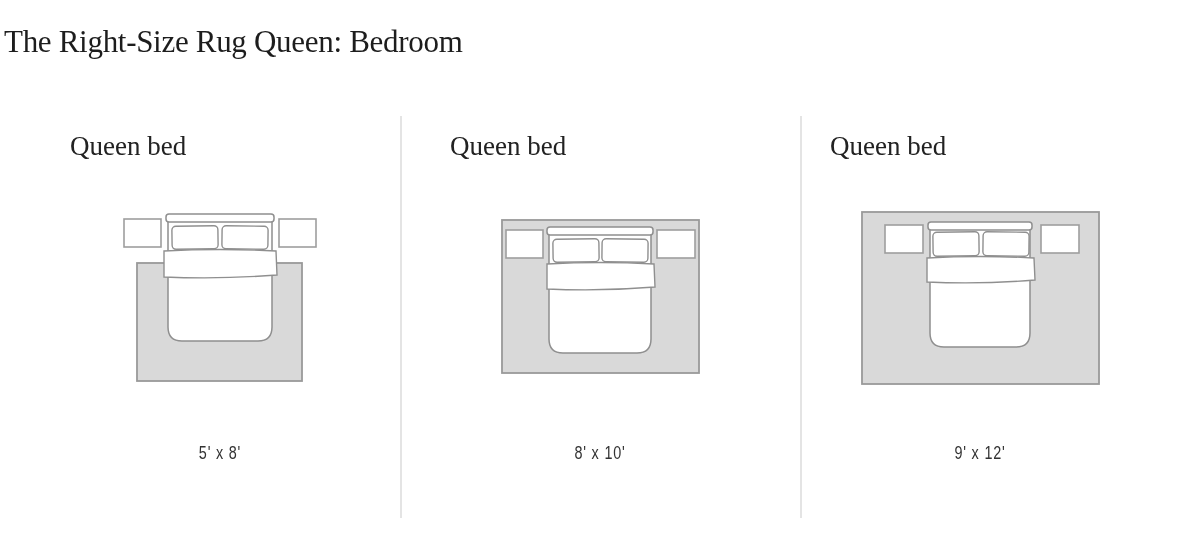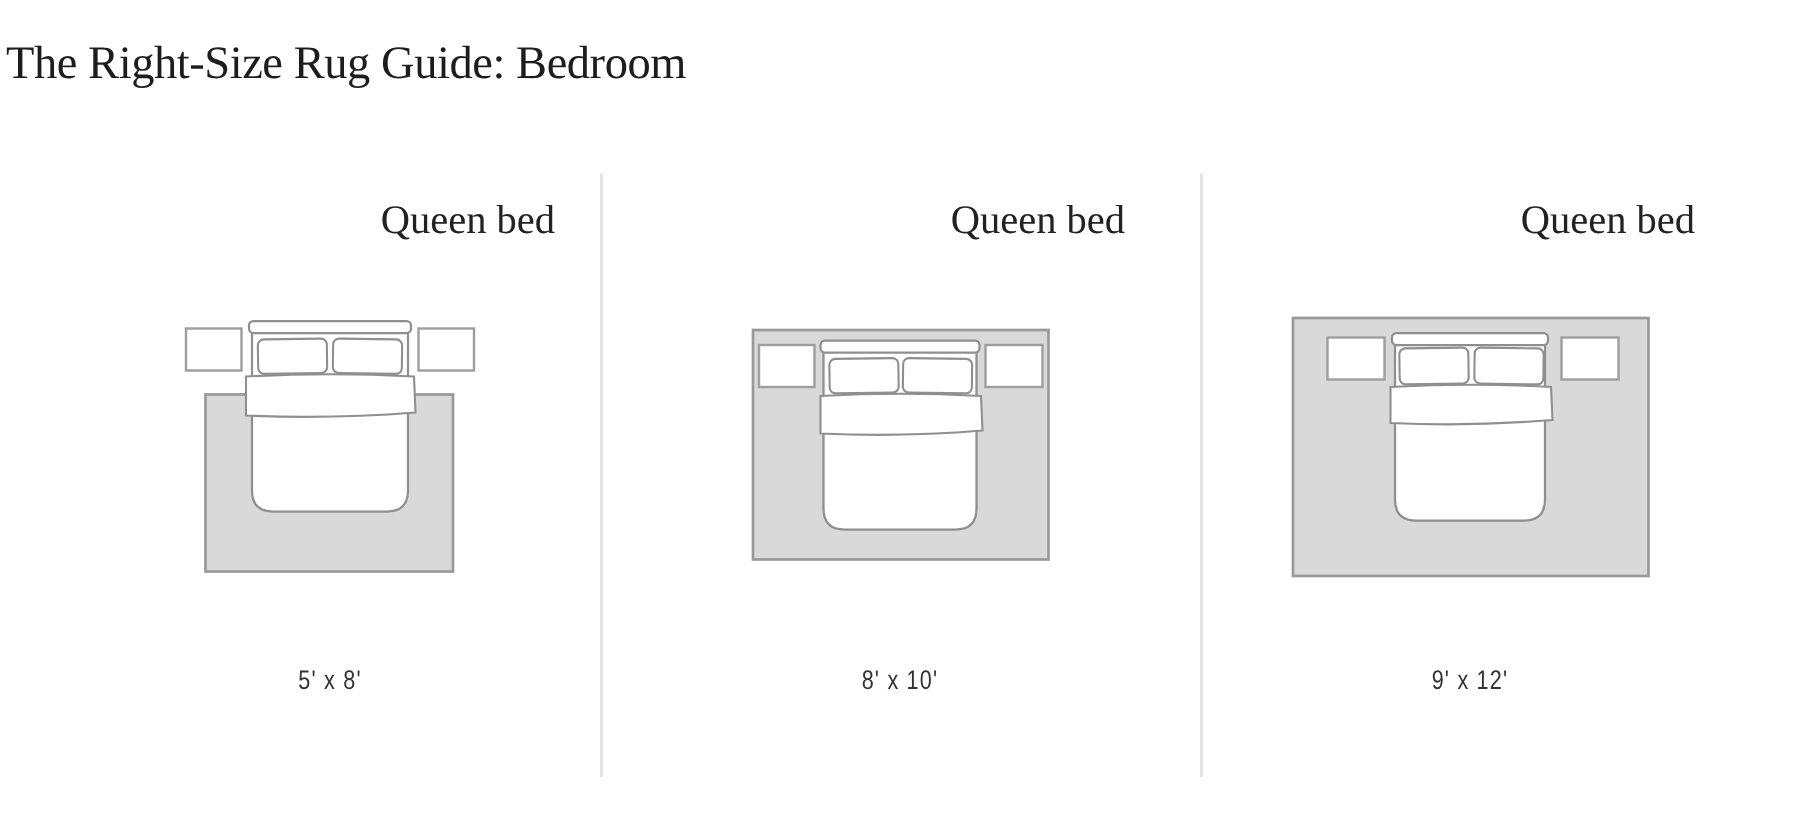--- a/index.html
+++ b/index.html
@@ -39,21 +39,21 @@
     width: 400px;
     height: 547px;
   }
   .panel.p0 { left: 0; }
   .panel.p1 { left: 400px; }
   .panel.p2 { left: 800px; }
   .panel-heading {
     position: absolute;
     top: 131px;
     width: 300px;
-    text-align: right;
+    text-align: left;
     font-size: 27px;
     color: #222222;
     font-family: "Liberation Serif", "DejaVu Serif", serif;
   }
   .panel.p0 .panel-heading { left: 70px; }   
   .panel.p1 .panel-heading { left: 50px; }   
   .panel.p2 .panel-heading { left: 30px; }   
   .diagram-svg {
     position: absolute;
     left: 0;
@@ -73,21 +73,21 @@
     transform: scaleX(0.8);
     transform-origin: center;
   }
   .panel.p0 .size-label { left: 70px; }
   .panel.p1 .size-label { left: 50px; }
   .panel.p2 .size-label { left: 30px; }
 </style>
 </head>
 <body>
 
-<div class="page-title">The Right-Size Rug Guide: Bedroom</div>
+<div class="page-title">The Right-Size Rug Queen: Bedroom</div>
 
 <div class="divider d1"></div>
 <div class="divider d2"></div>
 
 <div class="panel p0">
   <div class="panel-heading">Queen bed</div>
   <svg class="diagram-svg" viewBox="0 0 400 185">
       <rect x="137" y="58" width="165" height="118" fill="#d9d9d9" stroke="#999999" stroke-width="1.8"></rect>
       <rect x="124" y="14" width="37" height="28" fill="#ffffff" stroke="#9e9e9e" stroke-width="1.6"></rect>
       <rect x="279" y="14" width="37" height="28" fill="#ffffff" stroke="#9e9e9e" stroke-width="1.6"></rect>

